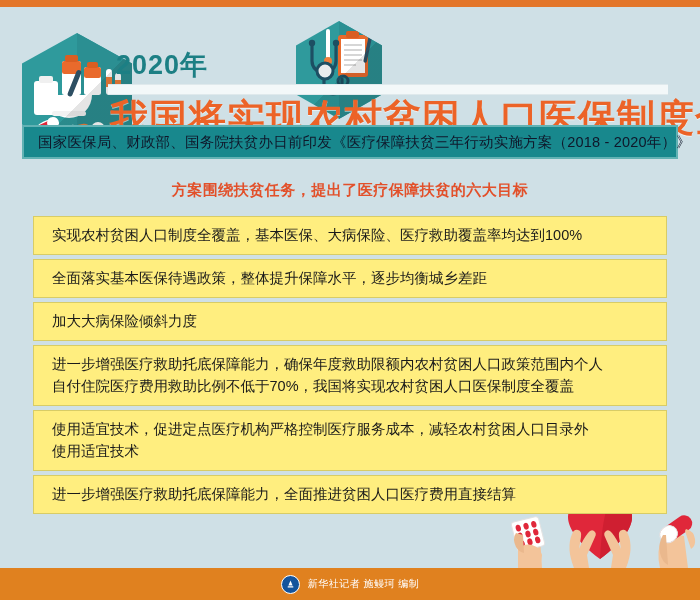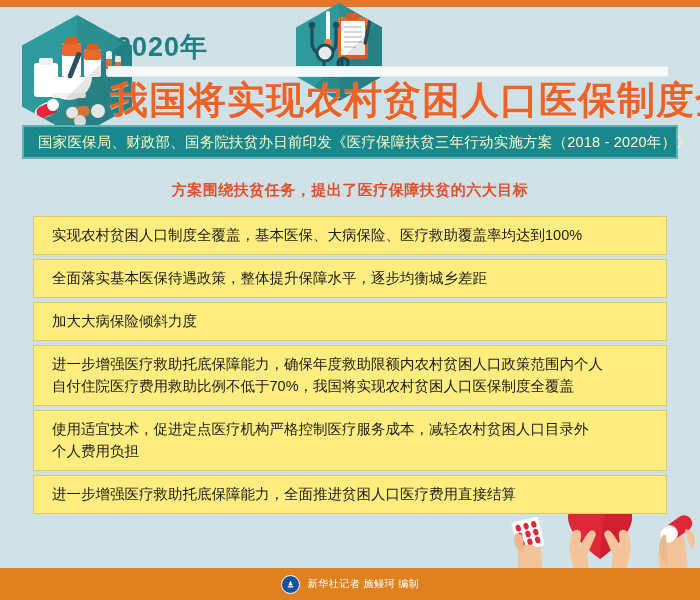--- a/index.html
+++ b/index.html
@@ -20,21 +20,21 @@
     position: absolute;
     top: 0; left: 0;
     width: 700px;
     height: 7px;
     background: #e3762a;
   }
 
   
   .header {
     position: absolute;
-    top: 7px; left: 0;
+    top: 25px; left: 0;
     width: 606px;
     height: 111px;
   }
 
   
   .hex {
     position: absolute;
     width: 104px;
     height: 118px;
     clip-path: polygon(50% 0%, 100% 25%, 100% 75%, 50% 100%, 0% 75%, 0% 25%);
@@ -100,21 +100,21 @@
     top: 125px;
     width: 656px;
     height: 34px;
     box-sizing: border-box;
     background: #18888d;
     border: 2px solid #62b2b4;
     display: flex;
     align-items: center;
   }
   .subtitle-text {
-    color: #fef9c3;
+    color: #0f172a;
     font-size: 14.5px;
     padding-left: 14px;
     white-space: nowrap;
     letter-spacing: 0.2px;
   }
 
   
   .section-heading {
     position: absolute;
     left: 0;
@@ -288,21 +288,21 @@
     <div class="goal-line">加大大病保险倾斜力度</div>
   </div>
 
   <div class="goal-box">
     <div class="goal-line">进一步增强医疗救助托底保障能力，确保年度救助限额内农村贫困人口政策范围内个人</div>
     <div class="goal-line">自付住院医疗费用救助比例不低于70%，我国将实现农村贫困人口医保制度全覆盖</div>
   </div>
 
   <div class="goal-box">
     <div class="goal-line">使用适宜技术，促进定点医疗机构严格控制医疗服务成本，减轻农村贫困人口目录外</div>
-    <div class="goal-line">个人费用负担</div>
+    <div class="goal-line">使用适宜技术</div>
   </div>
 
   <div class="goal-box">
     <div class="goal-line">进一步增强医疗救助托底保障能力，全面推进贫困人口医疗费用直接结算</div>
   </div>
 
 </div>
 
 <div class="hands">
   <svg width="200" height="79" viewBox="0 0 200 79" xmlns="http://www.w3.org/2000/svg">

